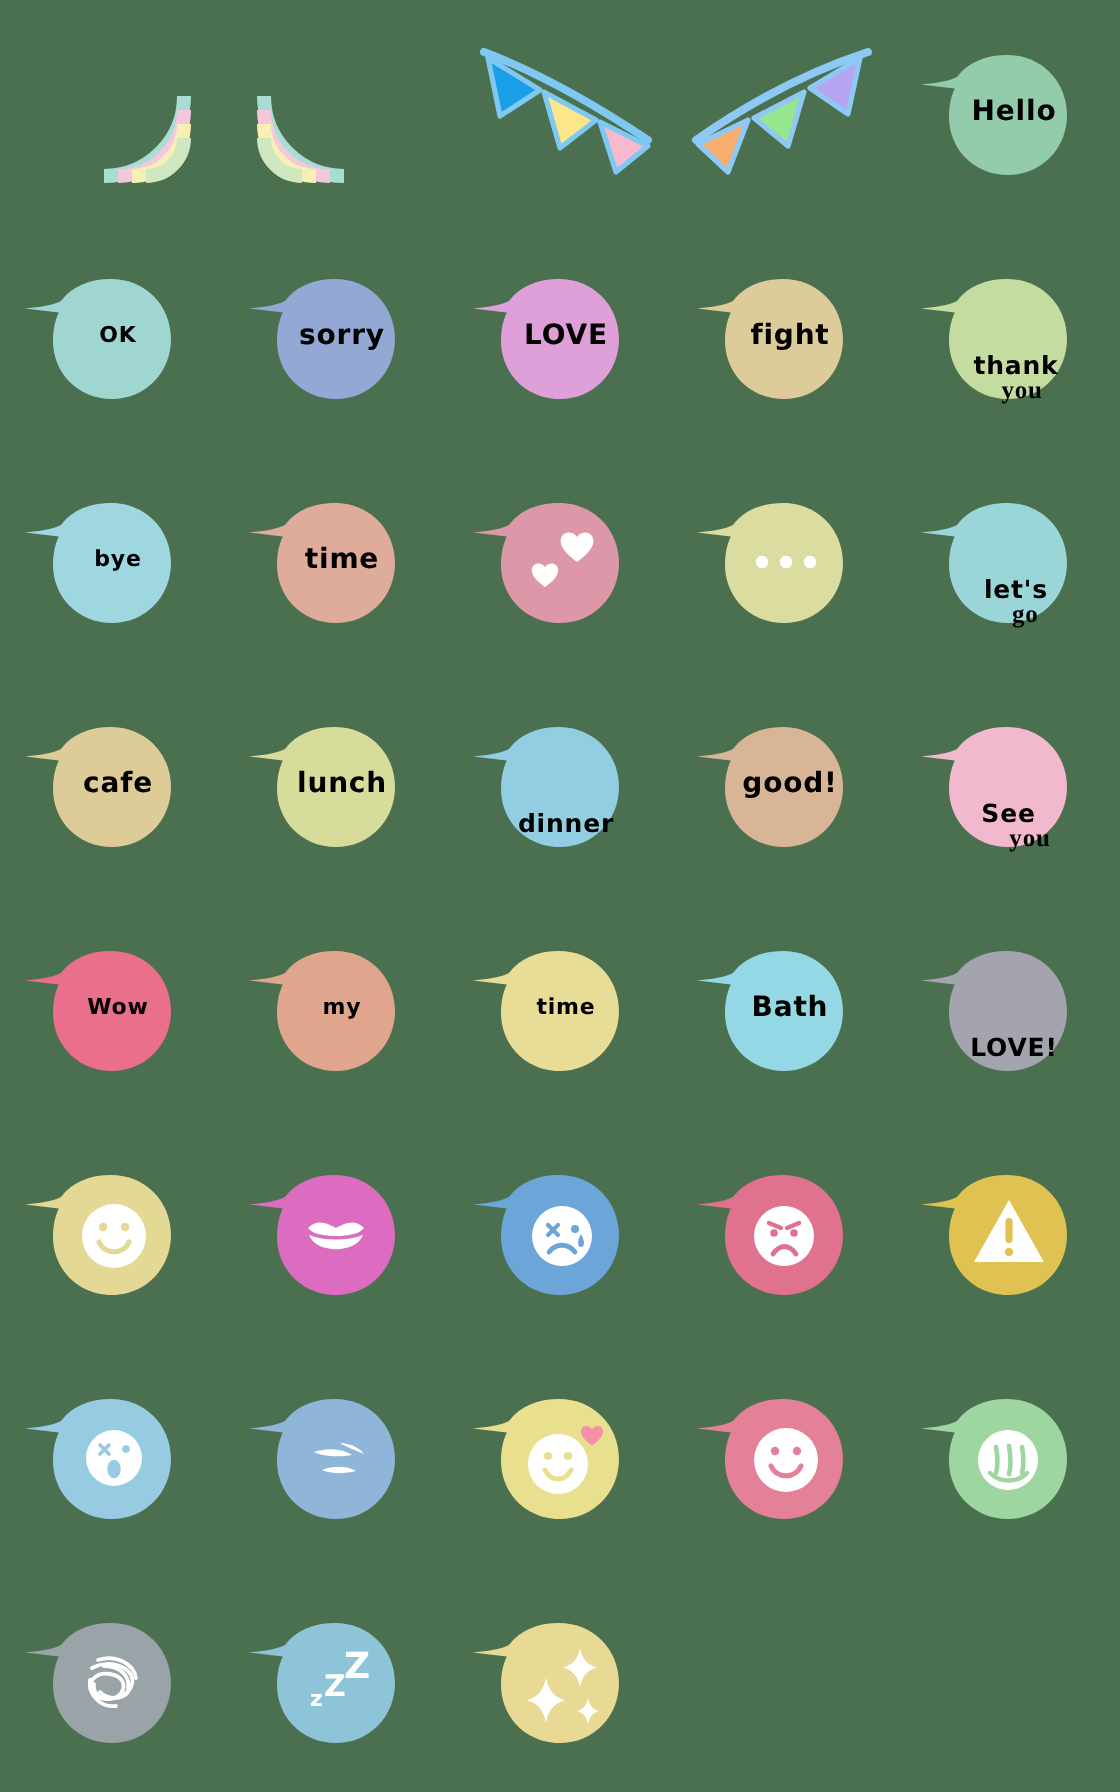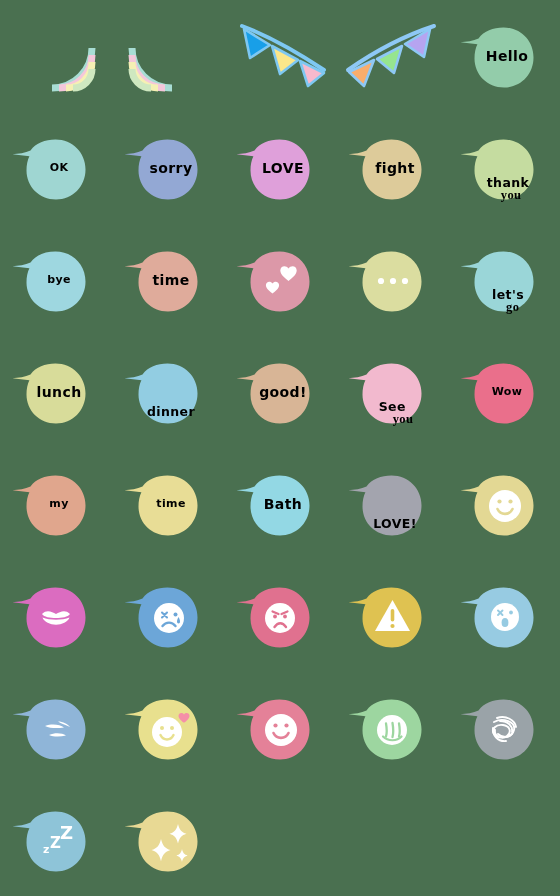--- a/index.html
+++ b/index.html
@@ -245,20 +245,32 @@
           <div class="tshift-2 stack">
             <div class="line">let's</div>
             <div class="line">go</div>
           </div>
         </div>
       </div>
     </div>
     <div class="cell">
       <div class="art">
         <svg viewBox="0 0 112 112" xmlns="http://www.w3.org/2000/svg">
+          <path d="M 30.5 38.5 C 36 31 45 27.5 55.5 27.5 C 72.5 27.5 85.5 40.5 85.5 57.5 C 85.5 74.5 72.5 87.5 56 87.5 C 39 87.5 26.5 74.5 26.5 58.5 C 26.5 53 27.5 48 29.4 44.2 L 12.5 42.2 C 18 41.8 25.5 41 30.5 38.5 Z" fill="#ddcb98"></path>
+        </svg>
+        <div class="bubble-text tsize-lg">
+          <div class="tshift">
+            <div class="line">cafe</div>
+          </div>
+        </div>
+      </div>
+    </div>
+    <div class="cell">
+      <div class="art">
+        <svg viewBox="0 0 112 112" xmlns="http://www.w3.org/2000/svg">
           <path d="M 30.5 38.5 C 36 31 45 27.5 55.5 27.5 C 72.5 27.5 85.5 40.5 85.5 57.5 C 85.5 74.5 72.5 87.5 56 87.5 C 39 87.5 26.5 74.5 26.5 58.5 C 26.5 53 27.5 48 29.4 44.2 L 12.5 42.2 C 18 41.8 25.5 41 30.5 38.5 Z" fill="#d8dc9a"></path>
         </svg>
         <div class="bubble-text tsize-lg">
           <div class="tshift">
             <div class="line">lunch</div>
           </div>
         </div>
       </div>
     </div>
     <div class="cell">

